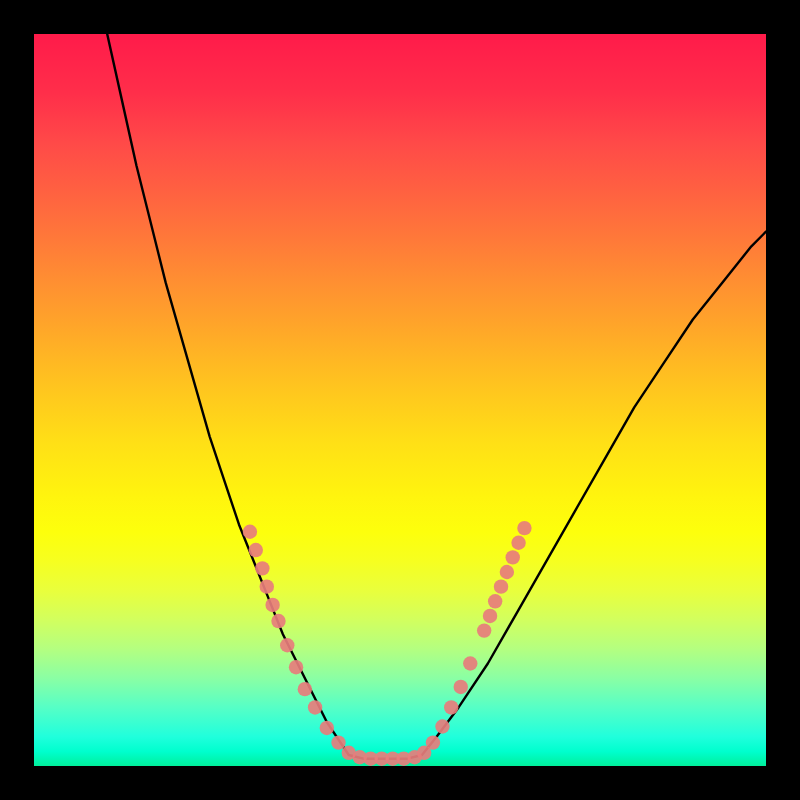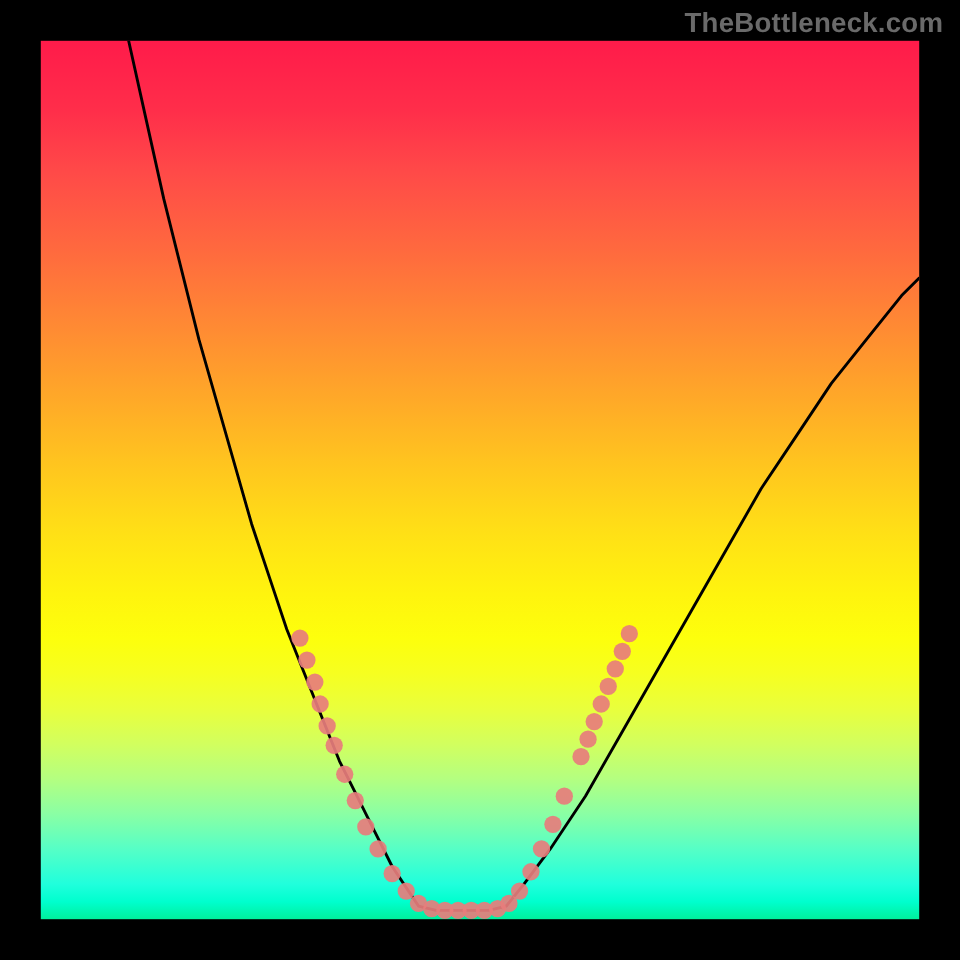--- a/index.html
+++ b/index.html
@@ -99,14 +99,13 @@
           <circle cx="456.04" cy="581.94" r="7.2" class="dot"></circle>
           <circle cx="461.16" cy="567.30" r="7.2" class="dot"></circle>
           <circle cx="467.02" cy="552.66" r="7.2" class="dot"></circle>
           <circle cx="472.87" cy="538.02" r="7.2" class="dot"></circle>
           <circle cx="478.73" cy="523.38" r="7.2" class="dot"></circle>
           <circle cx="484.58" cy="508.74" r="7.2" class="dot"></circle>
           <circle cx="490.44" cy="494.10" r="7.2" class="dot"></circle>
         </g>
     </svg>
   </div>
-  <div class="watermark">TheBottleneck.com</div>
 </div>
 
 </body></html>

